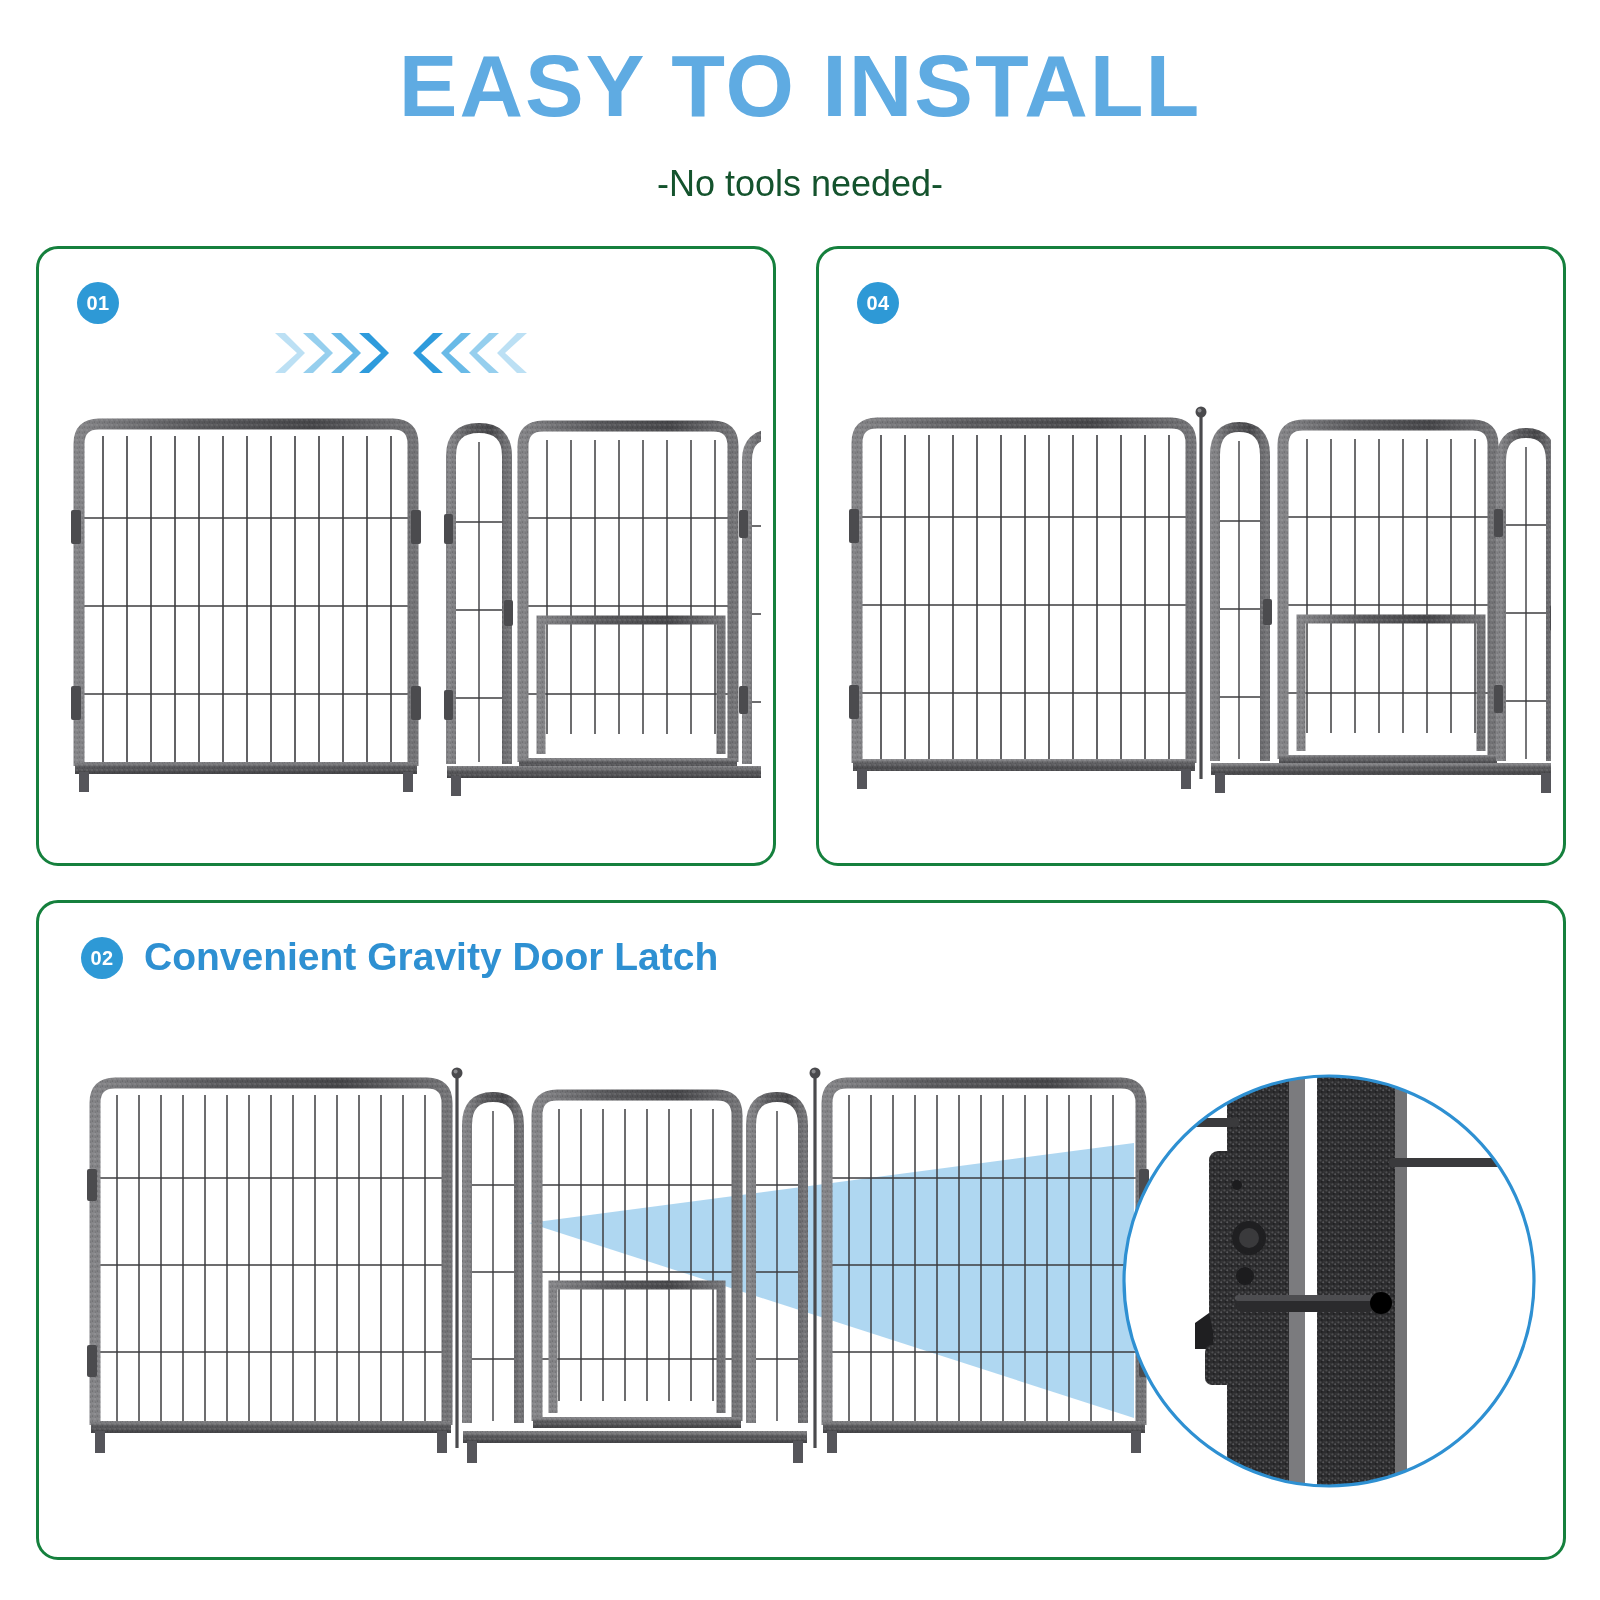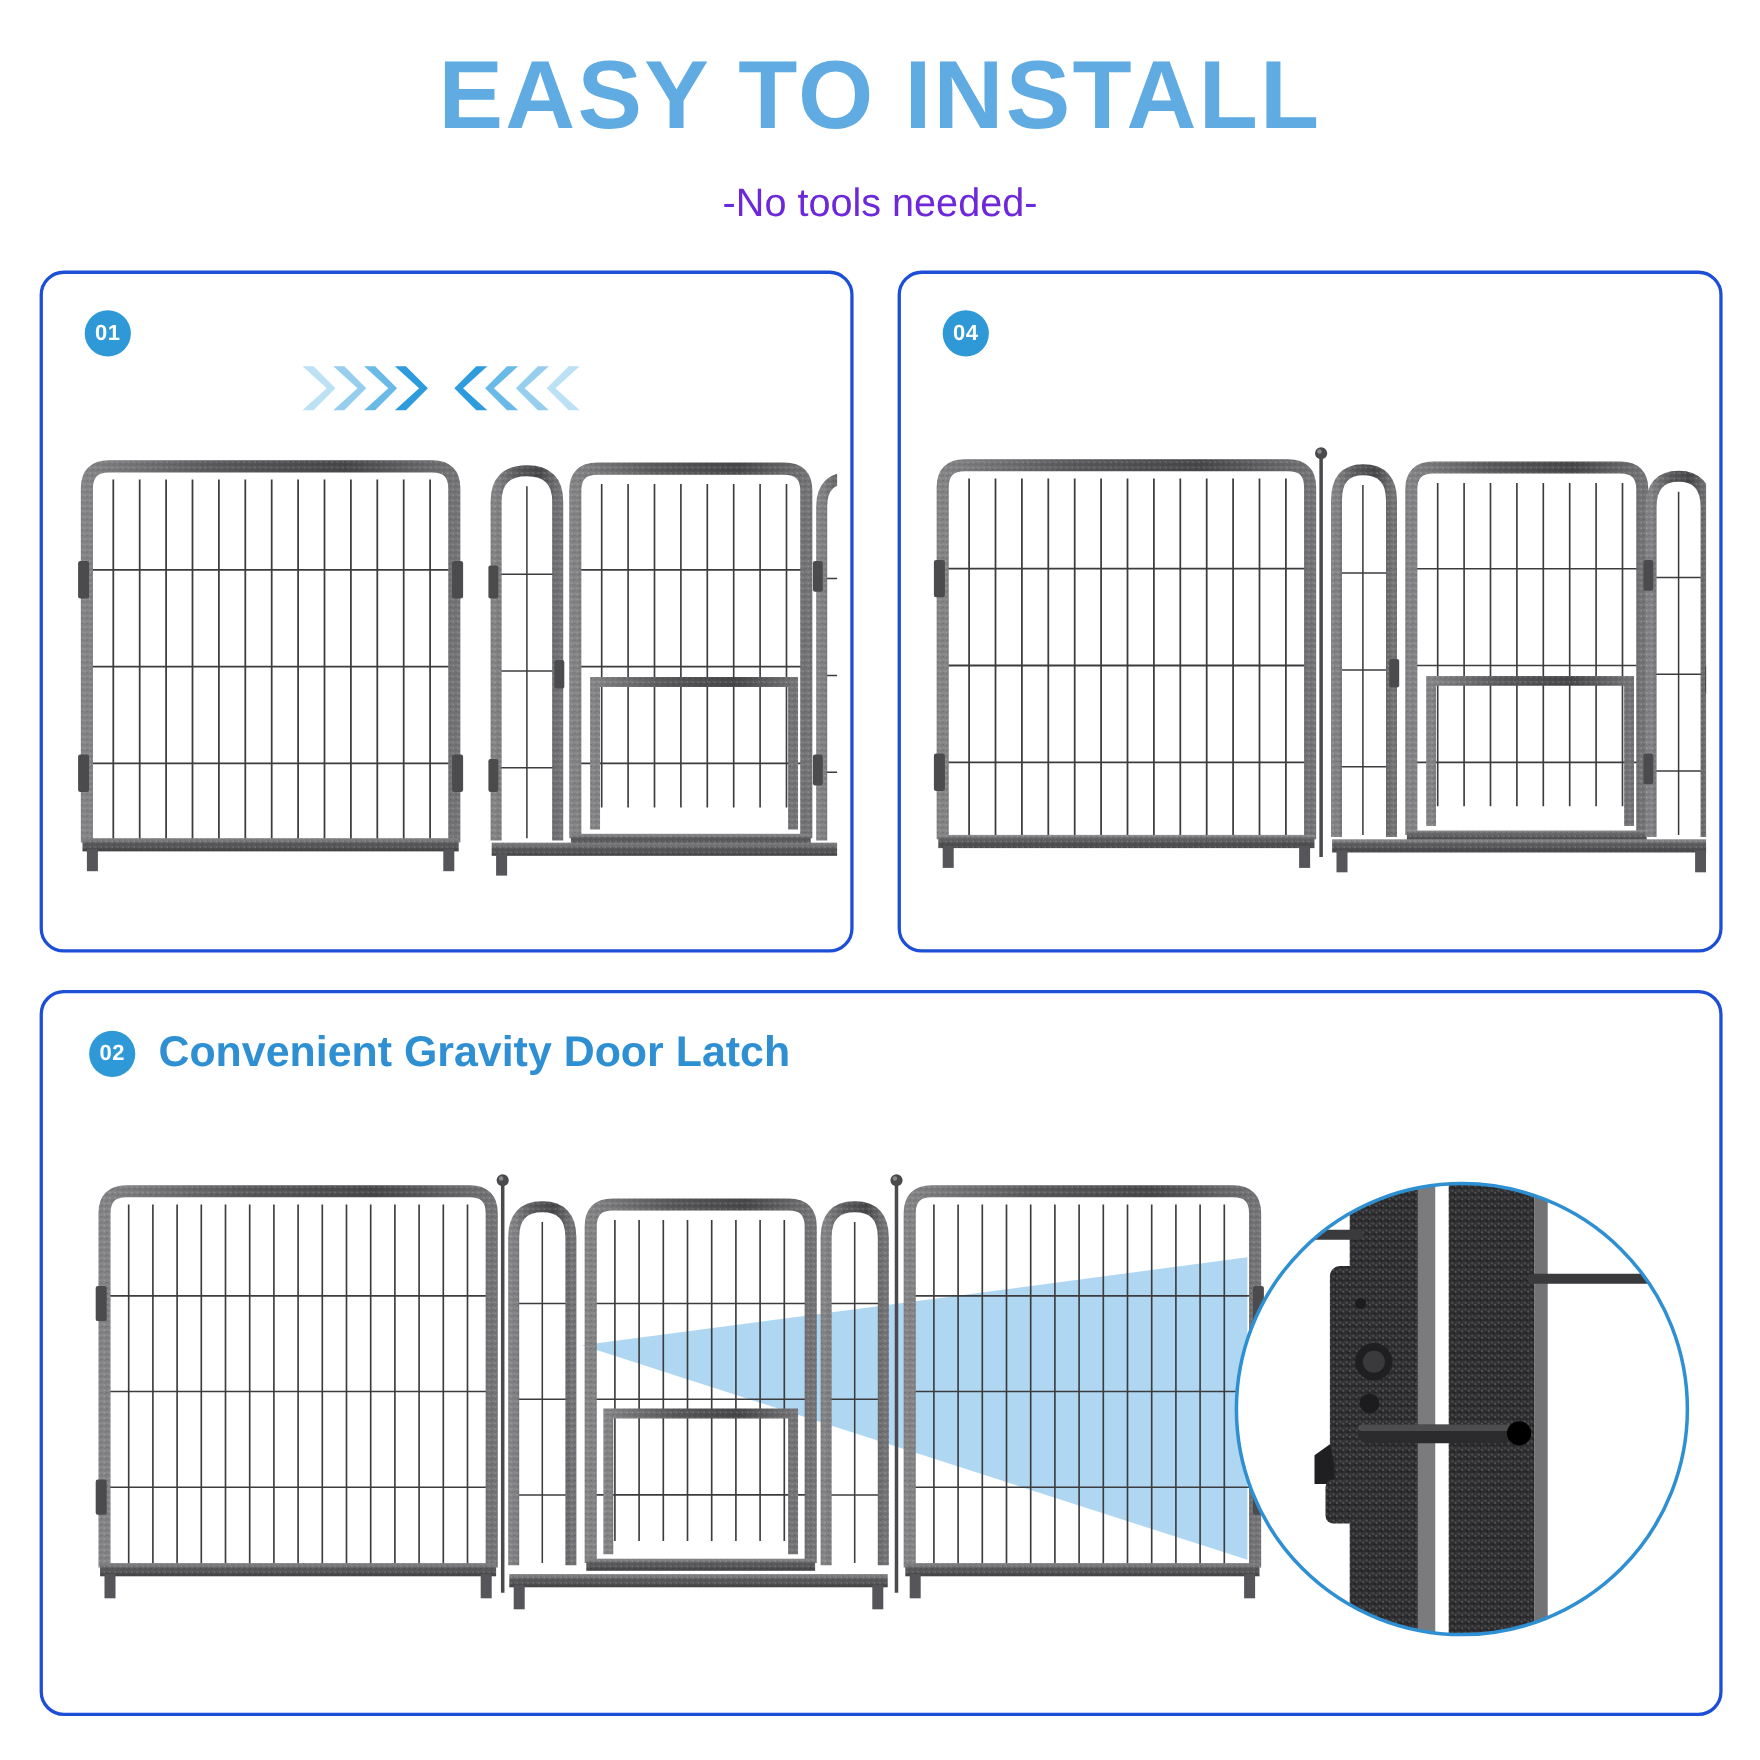--- a/index.html
+++ b/index.html
@@ -16,28 +16,28 @@
     position:absolute;left:0;top:42px;width:1600px;
     text-align:center;
     font-size:88px;font-weight:bold;letter-spacing:2px;
     color:#5FABE2;
     font-family:"Liberation Sans", sans-serif;
     line-height:1;
   }
   #subtitle{
     position:absolute;left:0;top:163px;width:1600px;
     text-align:center;
-    font-size:36px;color:#6d28d9;font-weight:normal;
+    font-size:36px;color:#14532d;font-weight:normal;
     font-family:"Liberation Sans", sans-serif;
   }
 
   
   .card{
     position:absolute;
-    border:3px solid #1d4ed8;
+    border:3px solid #15803d;
     border-radius:22px;
     background:#ffffff;
     box-sizing:border-box;
   }
   #card-01{left:36px;top:246px;width:740px;height:620px;}
   #card-02{left:816px;top:246px;width:750px;height:620px;}
   #card-03{left:36px;top:900px;width:1530px;height:660px;}
 
   .badge{
     position:absolute;

